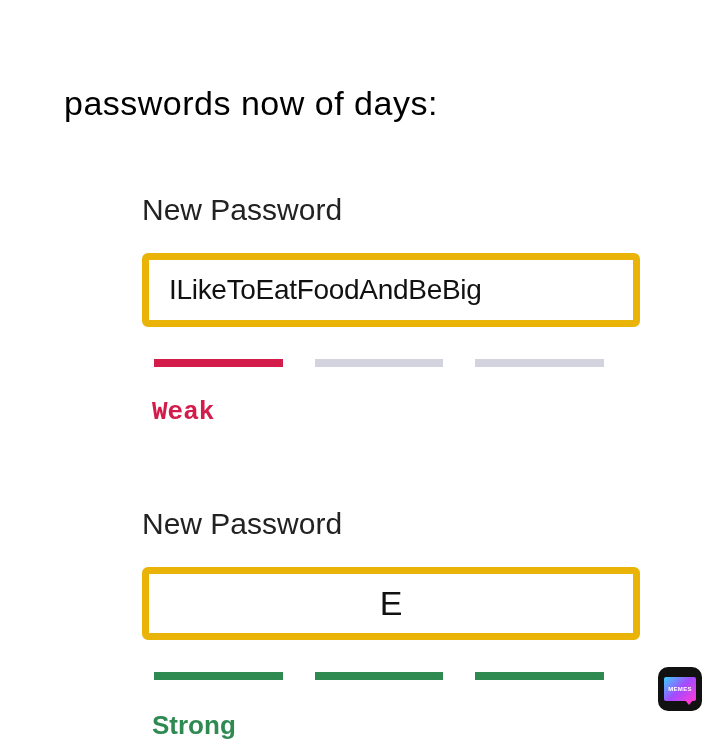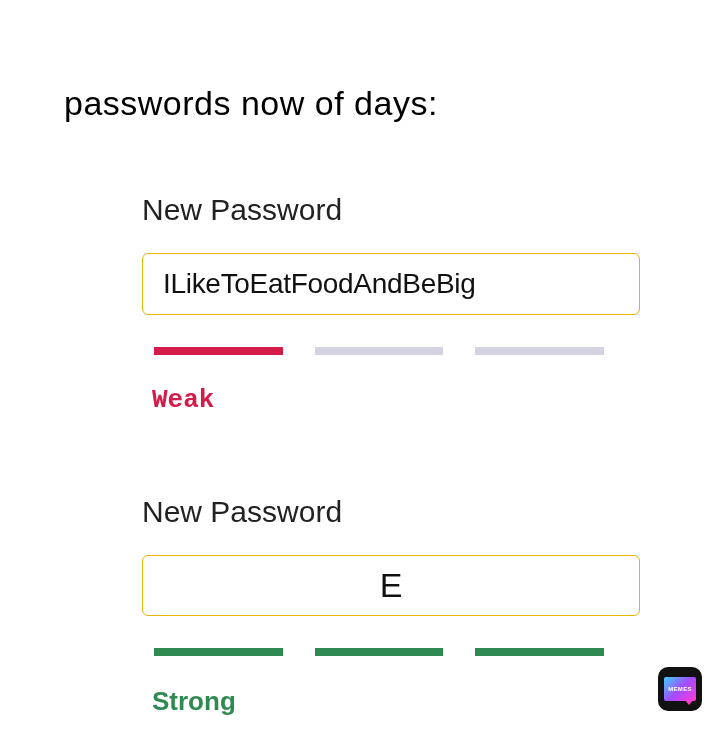--- a/index.html
+++ b/index.html
@@ -32,21 +32,21 @@
       margin-top: 80px;
     }
     .label {
       font-size: 30px;
       font-weight: 400;
       color: #222;
       margin-bottom: 26px;
     }
     .input-box {
       width: 100%;
-      border: 1px solid #eab308;
+      border: 7px solid #eab308;
       border-radius: 6px;
       padding: 14px 20px;
       font-size: 28px;
       color: #111;
       background: #fff;
       font-family: Arial, Helvetica, sans-serif;
       letter-spacing: -0.3px;
     }
     .input-box.center {
       text-align: center;

